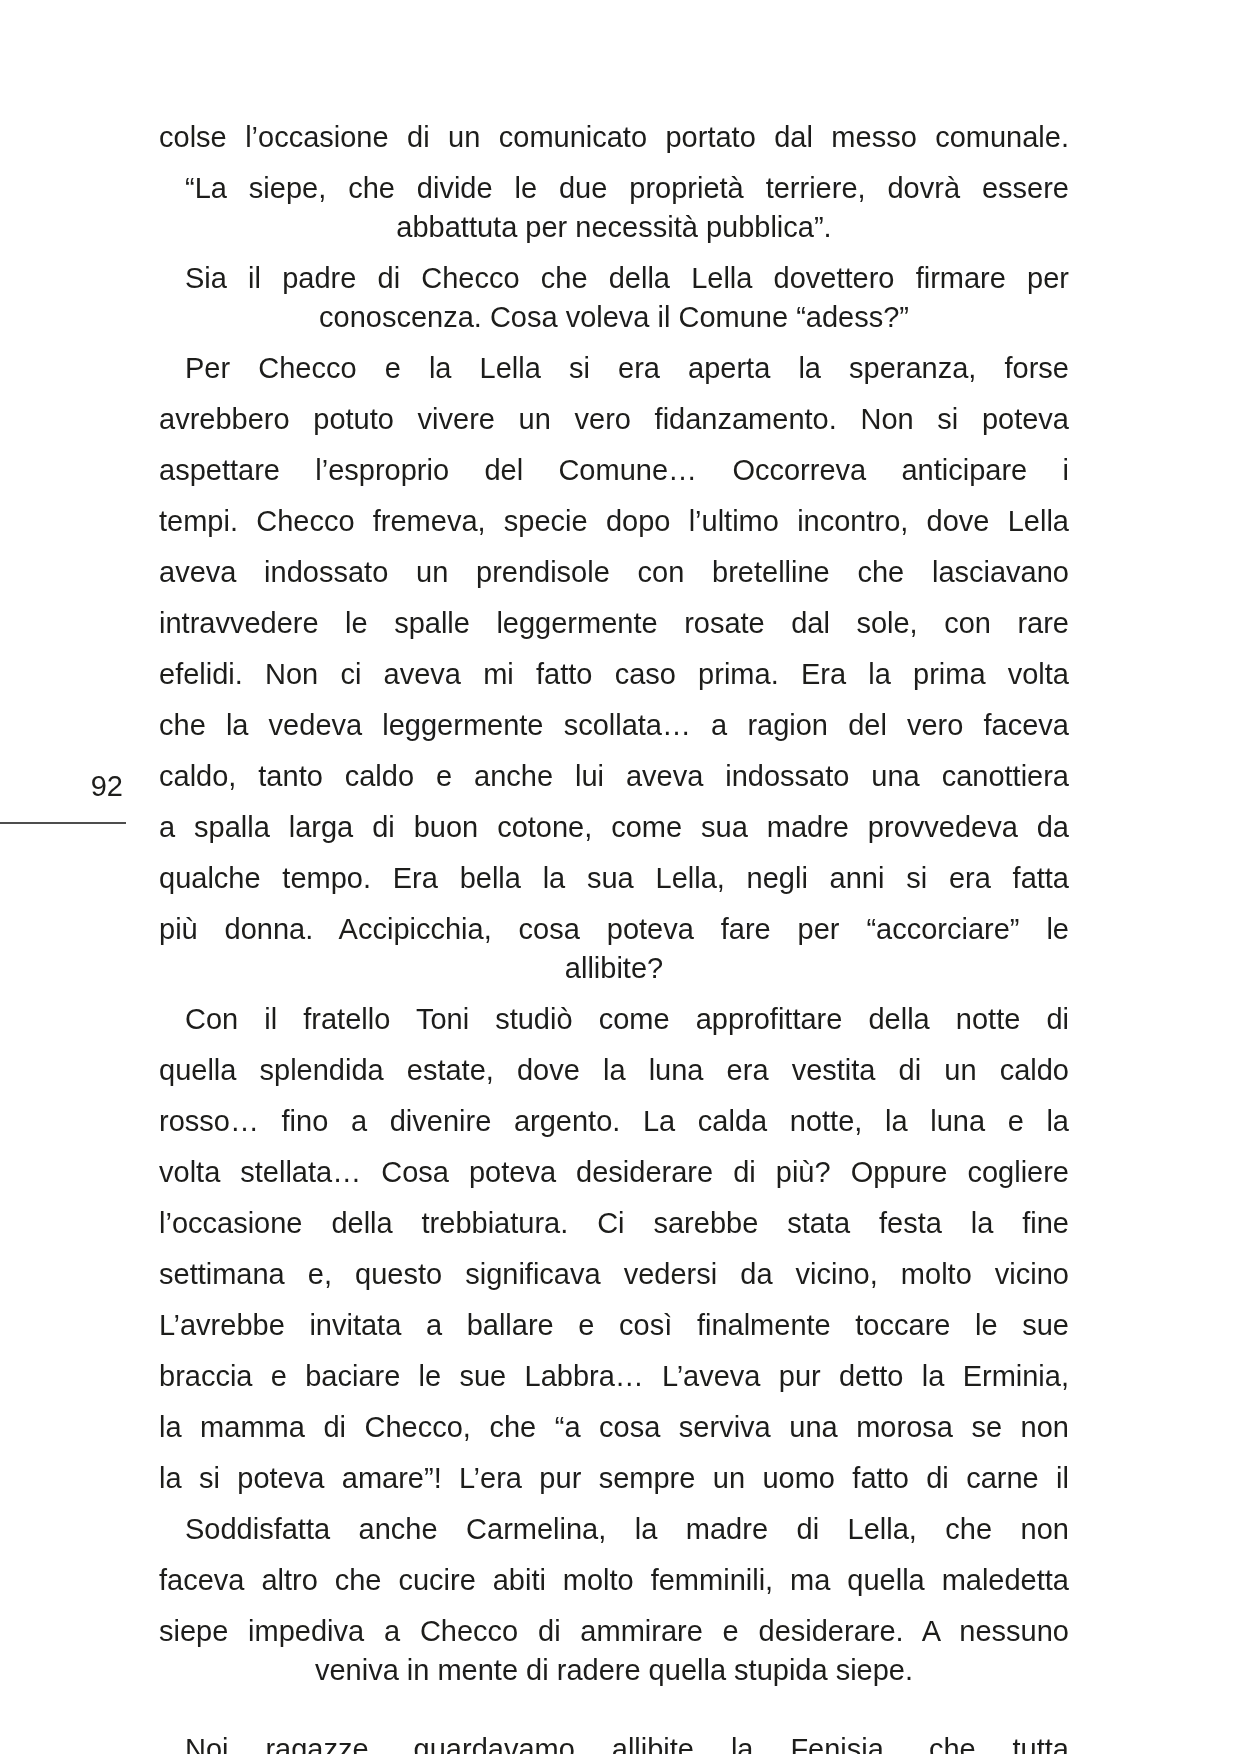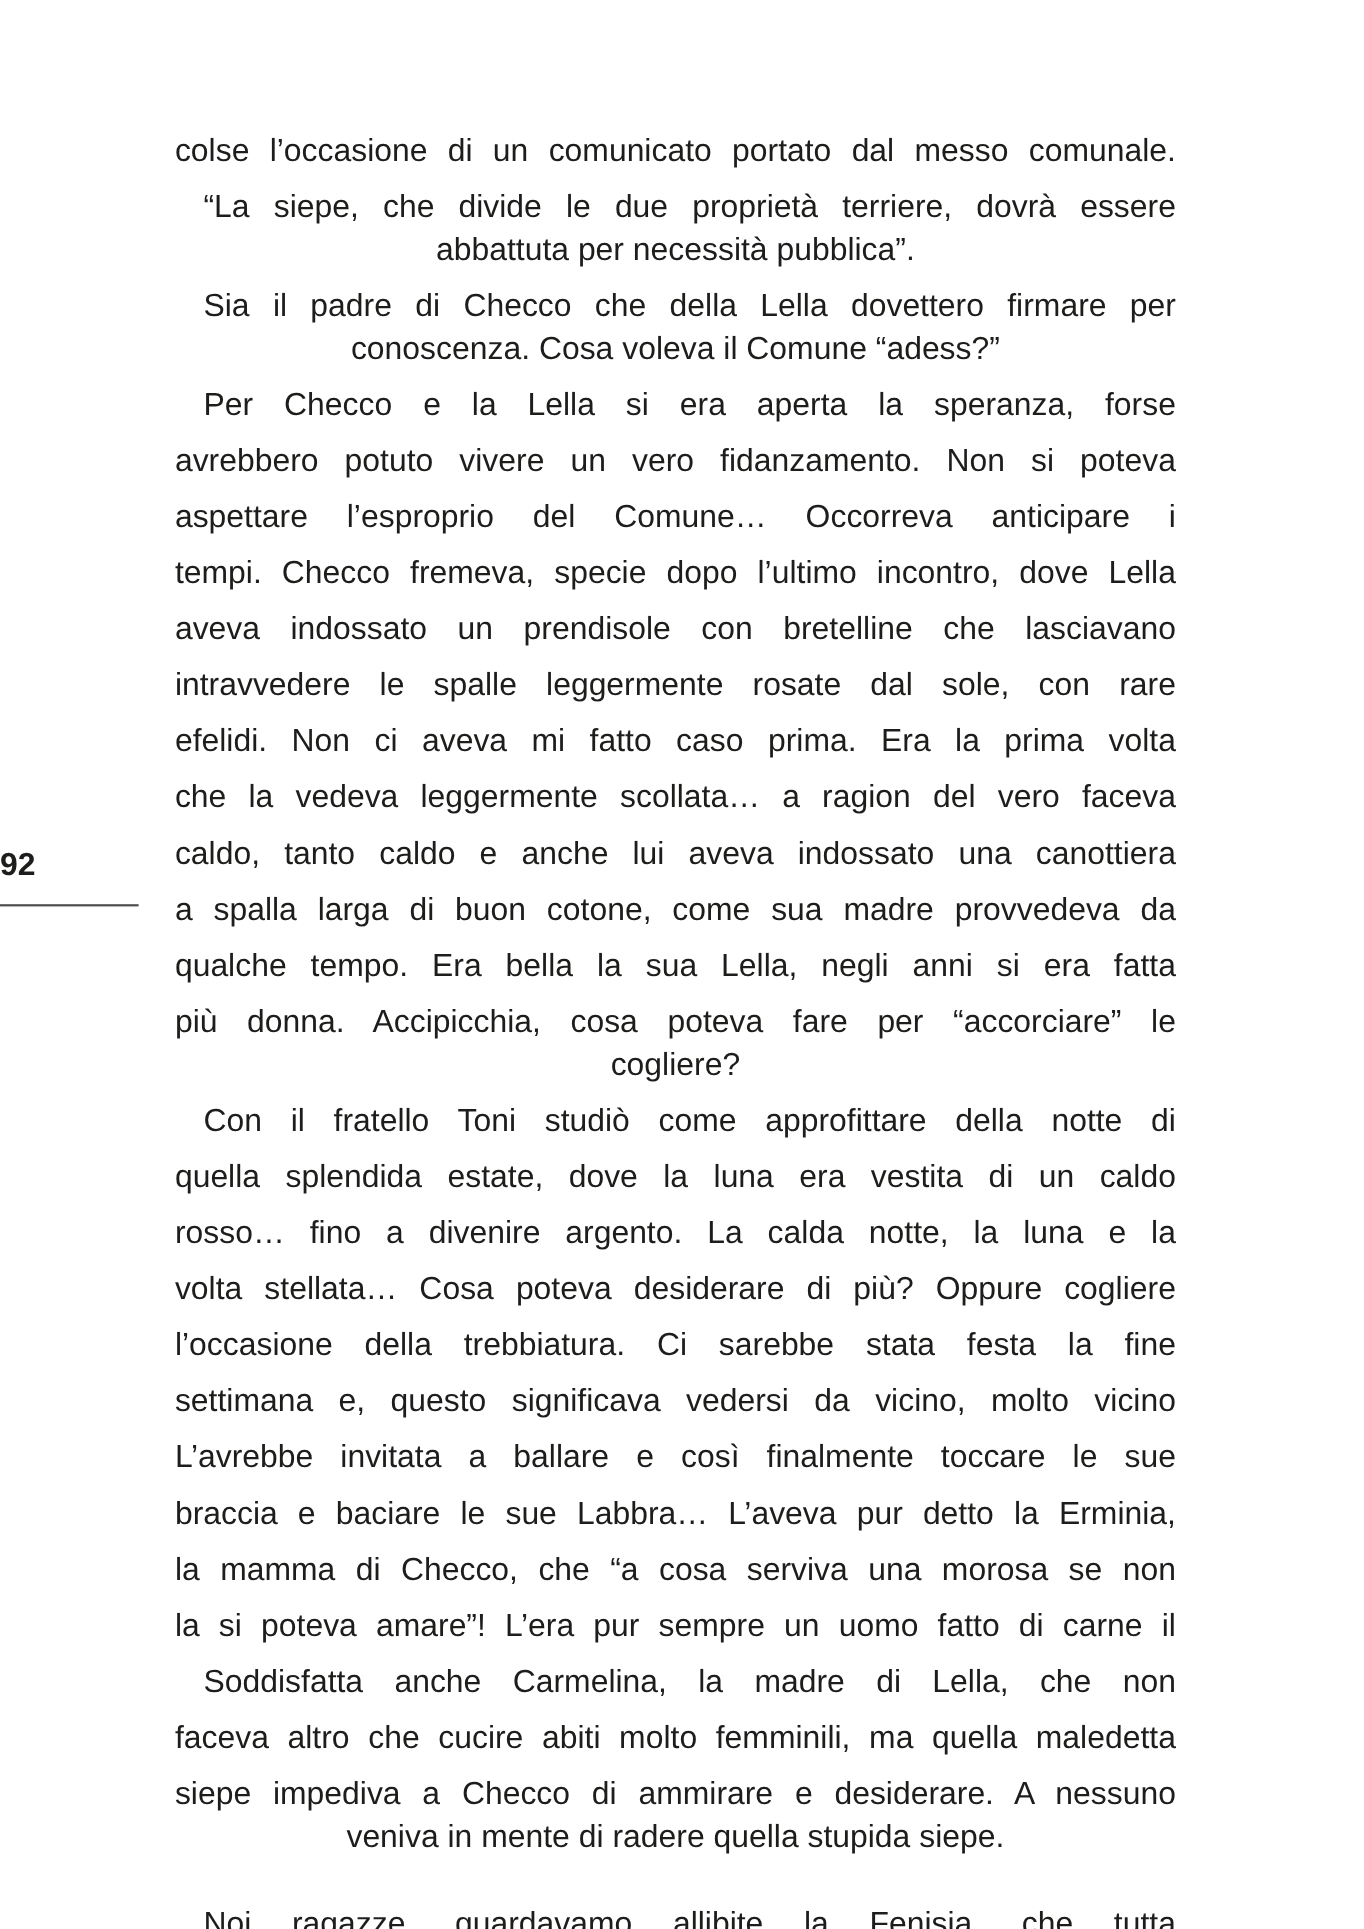--- a/index.html
+++ b/index.html
@@ -35,22 +35,23 @@
   .tline.indent{
     text-indent:26px;
   }
   .tline.gap{
     margin-top:40px;
   }
   
   .pagenum{
     position:absolute;
     left:0;top:767px;width:123px;
+    text-align:right;
     font-size:29px;line-height:39px;
-    font-weight:bold;
+    font-weight:normal;
   }
   .pagenum-rule{
     position:absolute;
     left:0;top:822px;width:126px;height:2px;
     background:var(--rule);
   }
 </style>
 </head>
 <body>
 
@@ -71,21 +72,21 @@
       <div class="tline justify">aspettare l’esproprio del Comune… Occorreva anticipare i</div>
       <div class="tline justify">tempi. Checco fremeva, specie dopo l’ultimo incontro, dove Lella</div>
       <div class="tline justify">aveva indossato un prendisole con bretelline che lasciavano</div>
       <div class="tline justify">intravvedere le spalle leggermente rosate  dal sole, con  rare</div>
       <div class="tline justify">efelidi. Non ci aveva mi fatto caso prima. Era la prima volta</div>
       <div class="tline justify">che la vedeva leggermente scollata… a ragion del vero faceva</div>
       <div class="tline justify">caldo, tanto caldo e anche lui aveva indossato una canottiera</div>
       <div class="tline justify">a spalla larga di buon cotone, come sua madre provvedeva da</div>
       <div class="tline justify">qualche tempo. Era bella la sua Lella, negli anni si era fatta</div>
       <div class="tline justify">più donna. Accipicchia, cosa poteva fare per “accorciare” le</div>
-      <div class="tline">cogliere?</div>
+      <div class="tline">allibite?</div>
       <div class="tline justify indent">Con il fratello Toni studiò come approfittare della notte di</div>
       <div class="tline justify">quella splendida estate, dove la luna  era vestita di un caldo</div>
       <div class="tline justify">rosso… fino a divenire argento. La calda notte, la luna e la</div>
       <div class="tline justify">volta stellata… Cosa poteva desiderare di più? Oppure cogliere</div>
       <div class="tline justify">l’occasione della trebbiatura. Ci sarebbe stata festa la fine</div>
       <div class="tline justify">settimana e, questo significava vedersi da vicino, molto vicino</div>
       <div class="tline justify">L’avrebbe  invitata a ballare e così finalmente toccare le sue</div>
       <div class="tline justify">braccia e baciare le sue Labbra… L’aveva pur detto la Erminia,</div>
       <div class="tline justify">la mamma di Checco, che “a cosa serviva una morosa se non</div>
       <div class="tline justify">la si poteva amare”! L’era pur sempre un uomo fatto di carne il</div>

